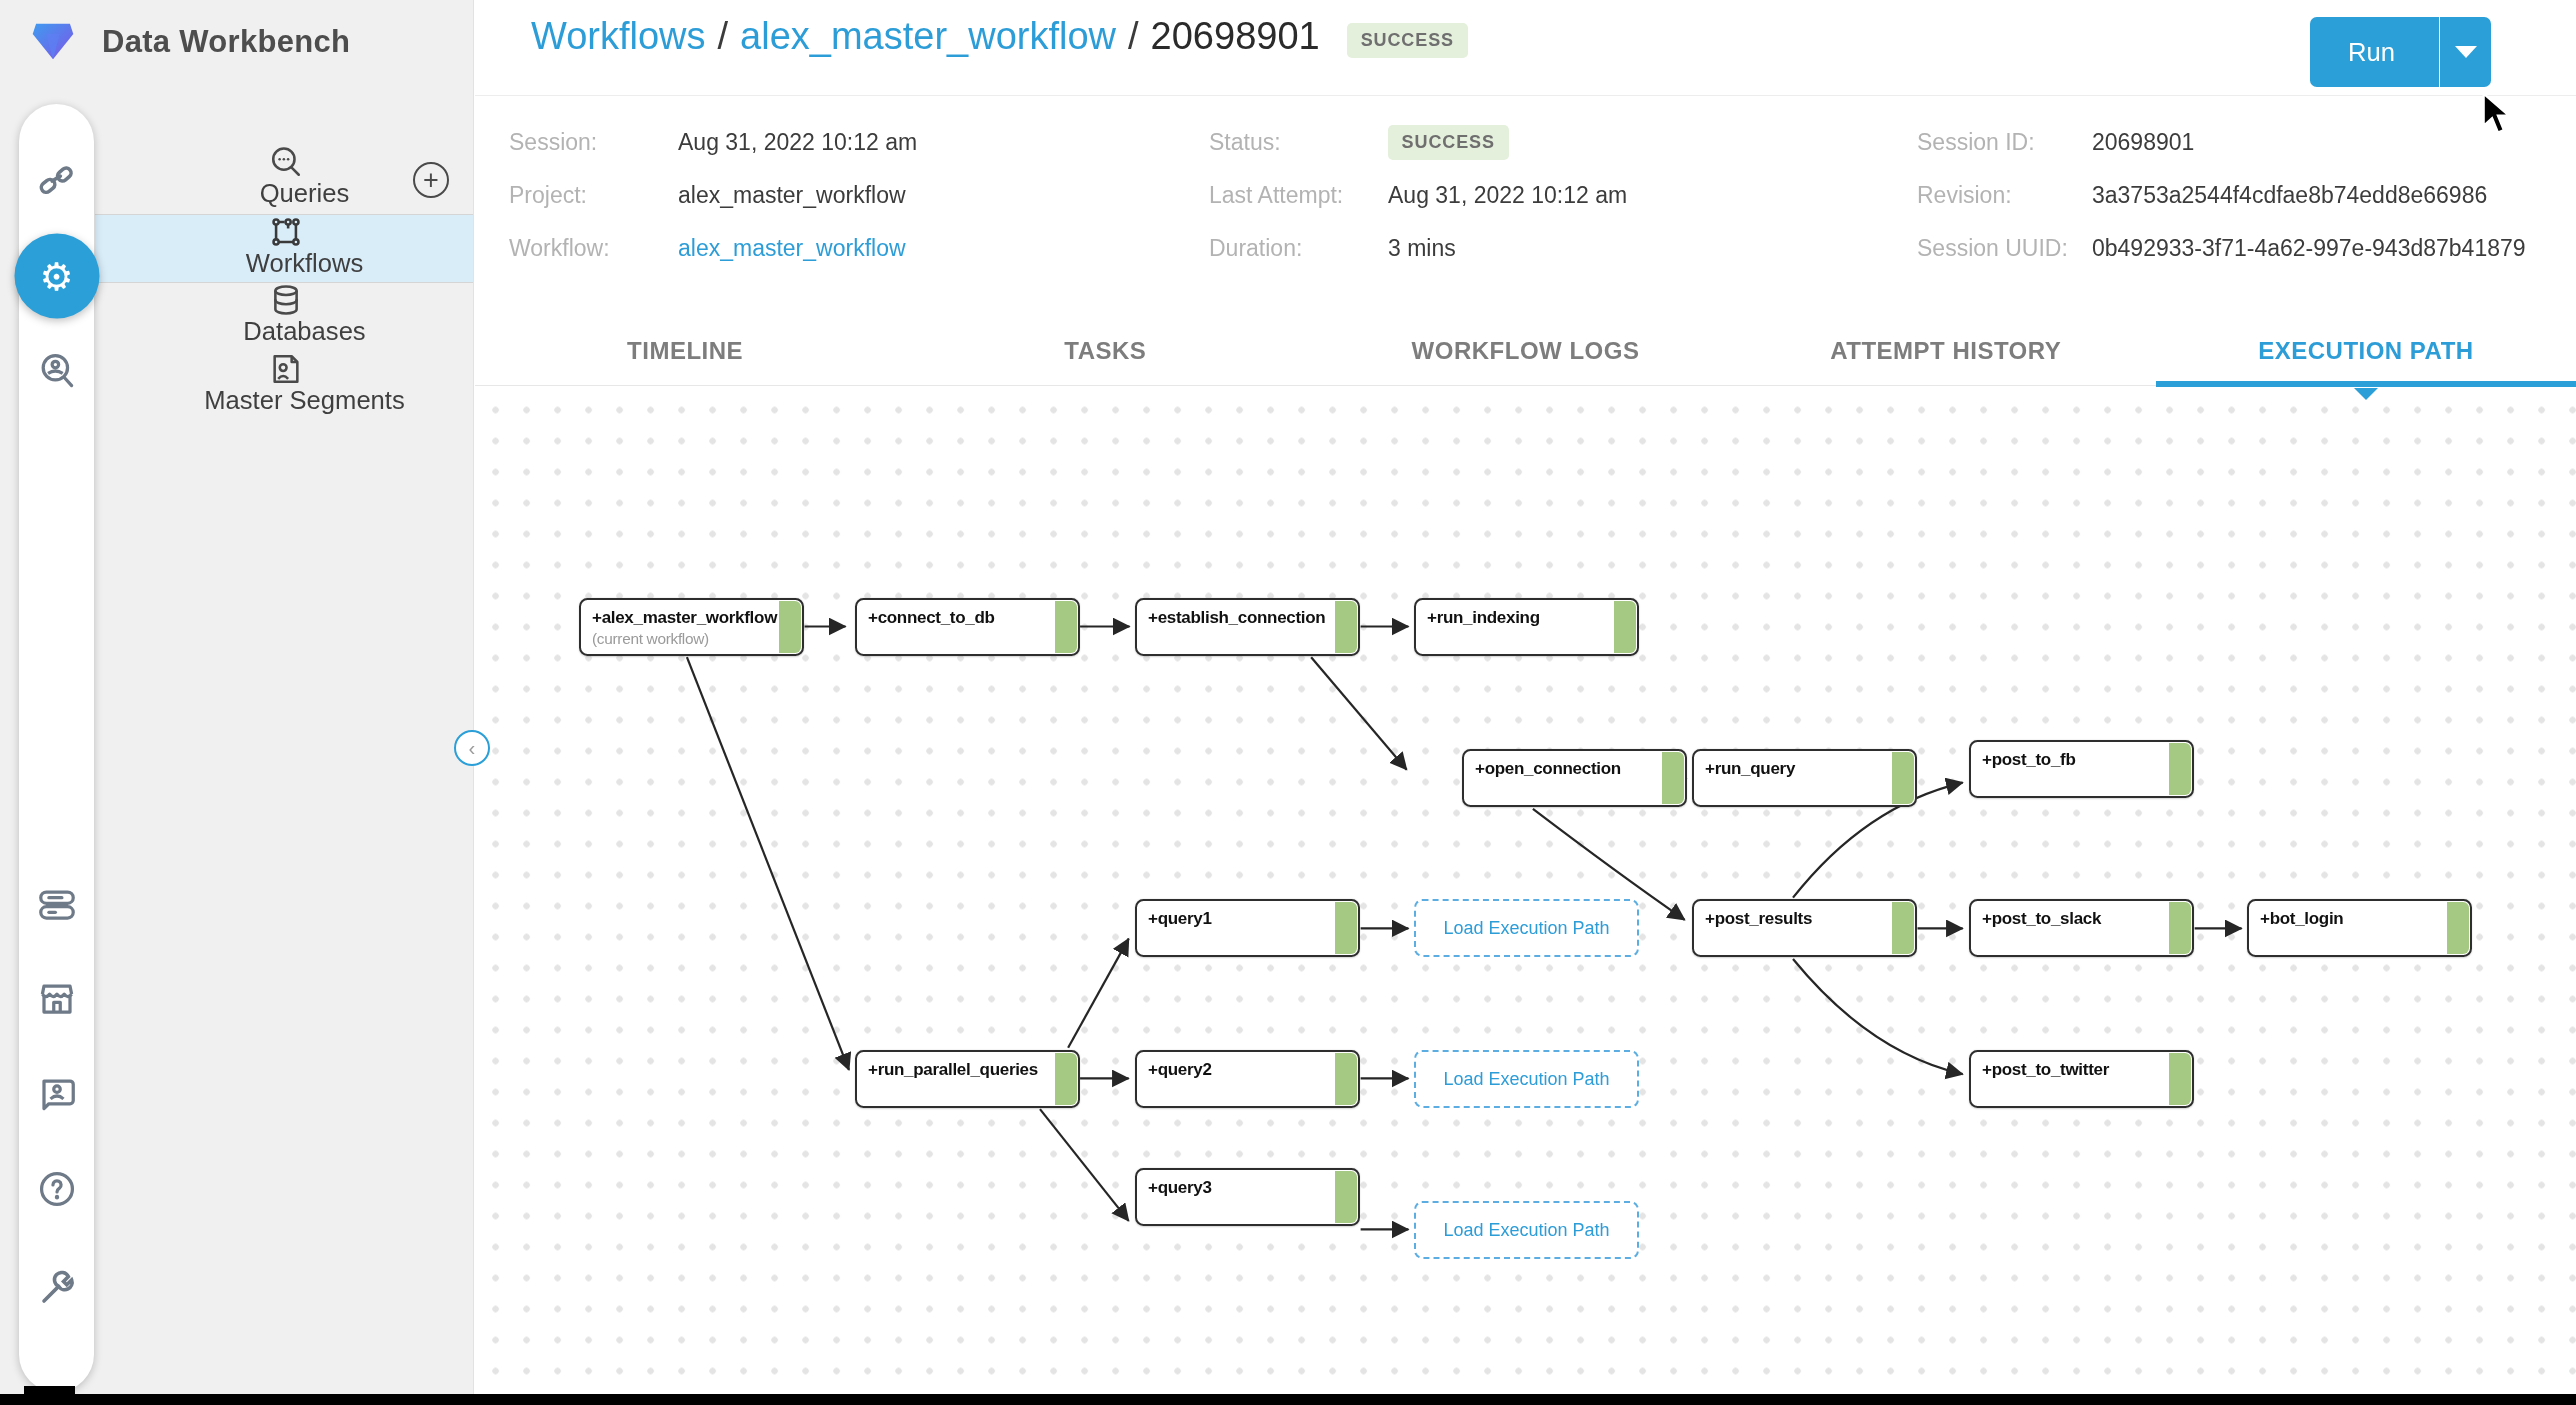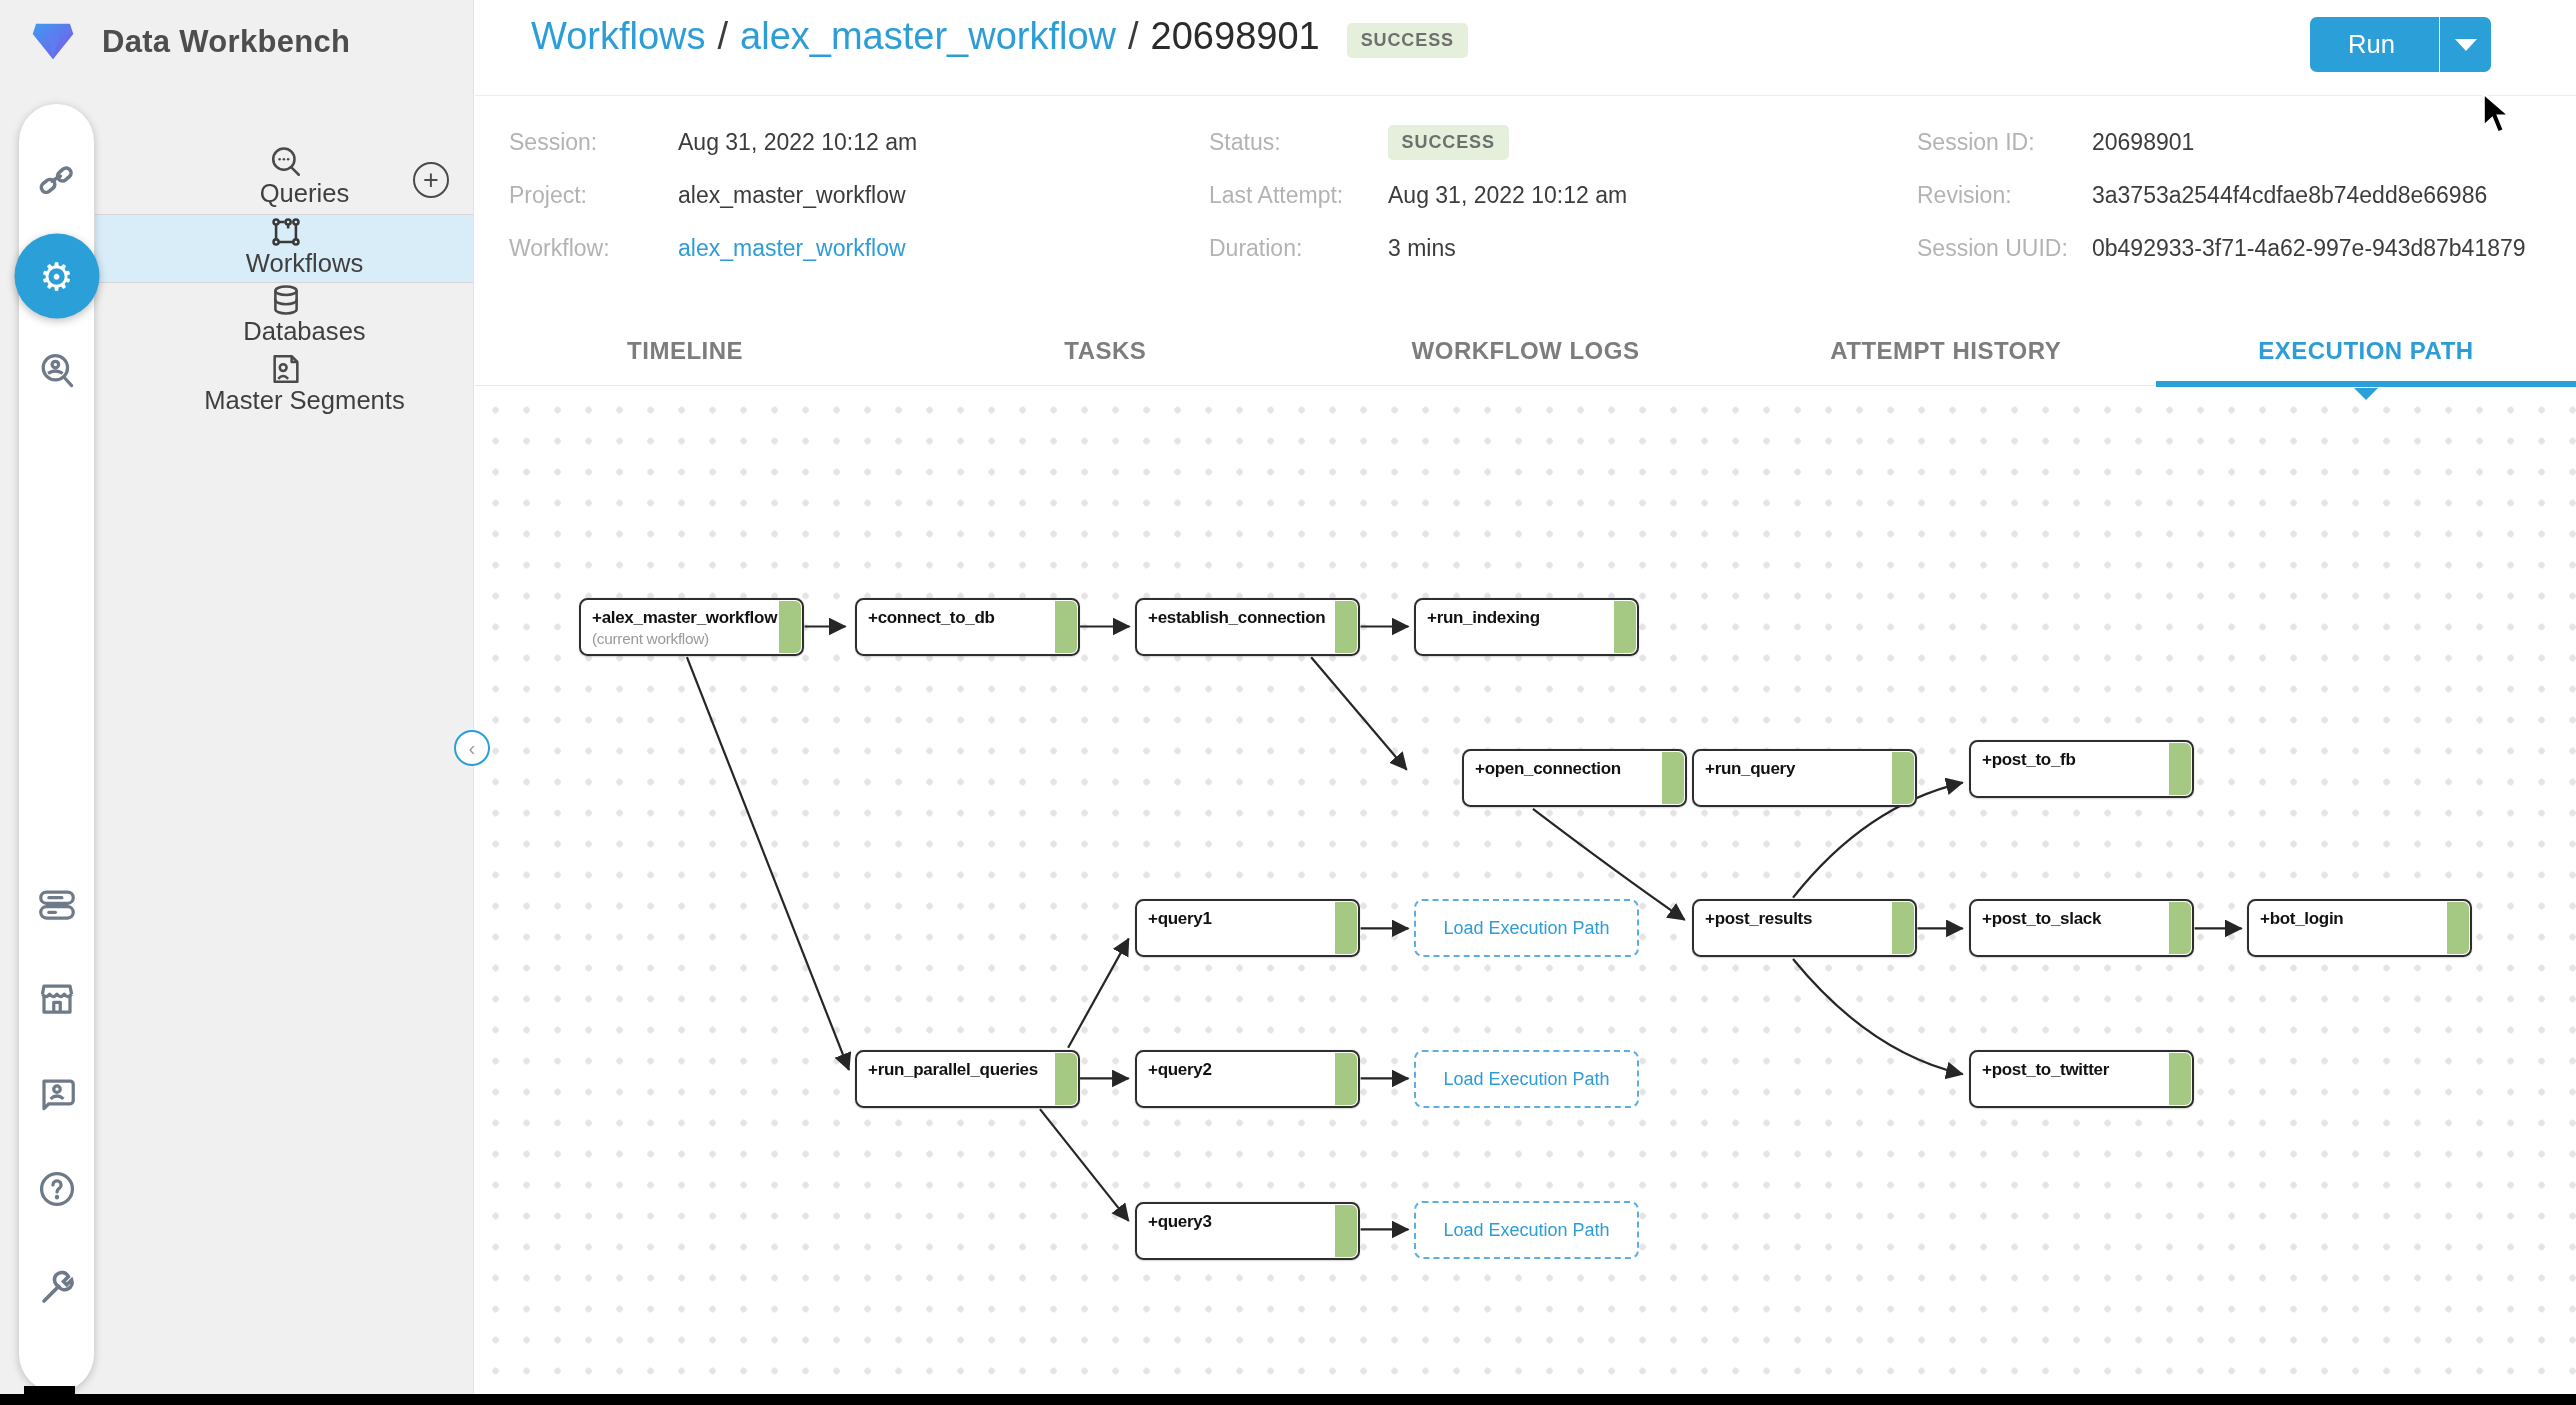--- a/index.html
+++ b/index.html
@@ -41,21 +41,21 @@
                 border-bottom:1.7px solid #ededed; }
   .breadcrumb { position:absolute; left:56px; top:15.4px; display:flex; align-items:center; gap:12px;
                 font-size:38px; }
   .crumb-link { color:#2d9dd8; cursor:pointer; }
   .crumb-sep { color:#3b3b3b; }
   .crumb-current { color:#2b2b2b; }
   .badge { background:#e4efdc; color:#6f6f6f; font-size:18px; font-weight:bold; letter-spacing:0.9px;
            border-radius:5.1px; padding:6.8px 13.6px; }
   .bc-badge { margin-left:15.4px; position:relative; top:3.4px; }
 
-  .run-group { position:absolute; right:85px; top:17px; display:flex; height:55px; cursor:pointer;
+  .run-group { position:absolute; right:85px; top:17px; display:flex; height:70px; cursor:pointer;
                border-radius:6.8px; overflow:hidden; }
   .run-main { background:#2a9fd8; color:#fff; font-size:25.6px; display:flex; align-items:center;
               padding:0 44px 0 38px; border-right:1.7px solid #fff; }
   .run-caret { background:#2a9fd8; width:51px; display:flex; align-items:center; justify-content:center; }
   .caret-down { width:0; height:0; border-left:11px solid transparent; border-right:11px solid transparent;
                 border-top:12.8px solid #fff; }
 
   
   .info { position:absolute; left:0; top:96px; right:0; height:220px; background:#fff; }
   .info-col { position:absolute; top:31px; display:flex; flex-direction:column; gap:22px; }
@@ -389,21 +389,21 @@
         <div class="green-bar"></div>
       </div>
       <div class="load-box" style="left:939px; top:664px;">
         <span>Load Execution Path</span>
       </div>
       <div class="node" style="left:1494px; top:664px;">
         <div class="node-label">+post_to_twitter</div>
         <div class="green-bar"></div>
       </div>
 
-      <div class="node" style="left:660px; top:816px;">
+      <div class="node" style="left:660px; top:782px;">
         <div class="node-label">+query3</div>
         <div class="green-bar"></div>
       </div>
       <div class="load-box" style="left:939px; top:815px;">
         <span>Load Execution Path</span>
       </div>
     </div>
   </div>
 
   <svg class="cursor" width="36" height="44" viewBox="0 0 21 26">

